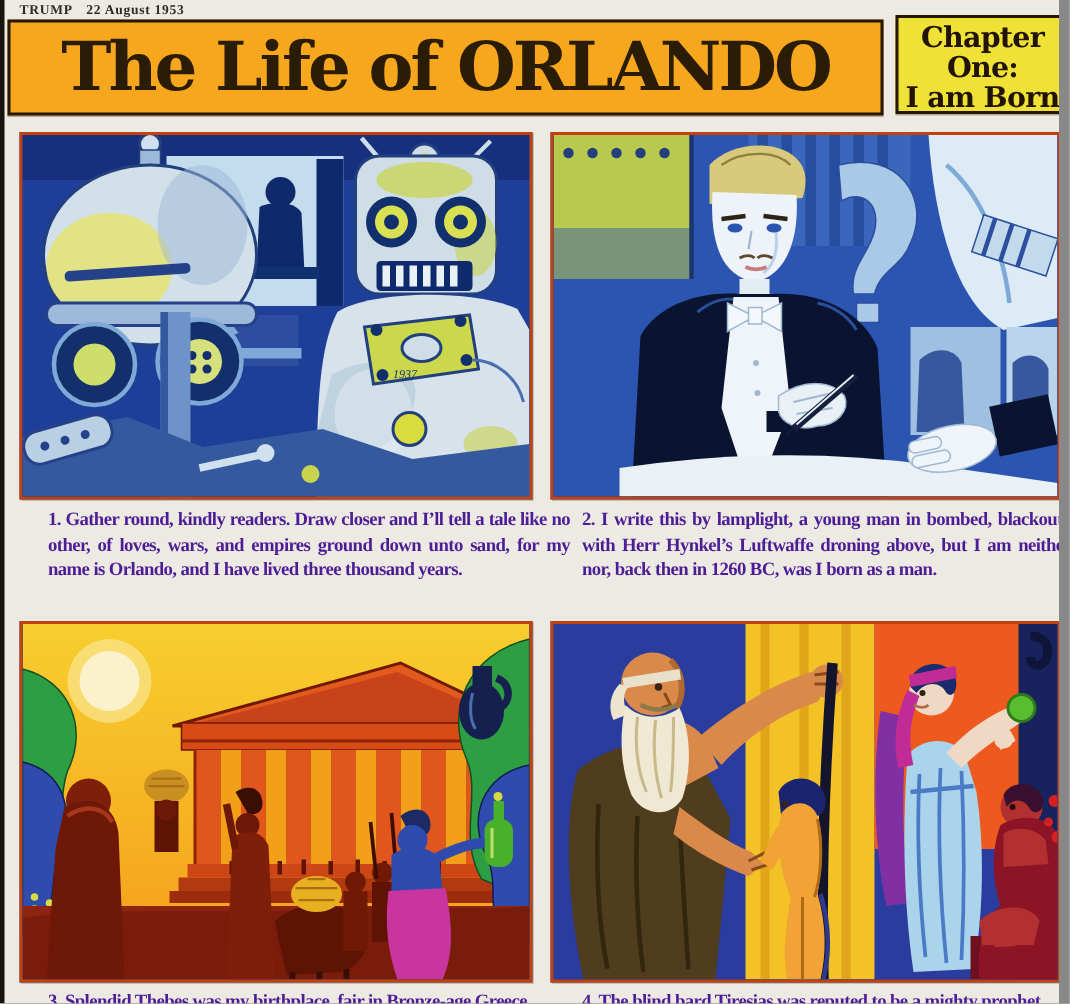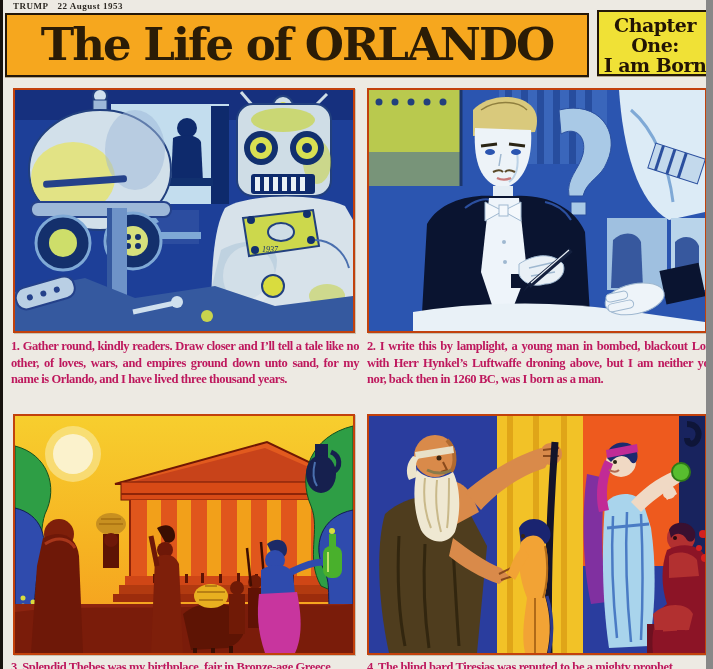--- a/index.html
+++ b/index.html
@@ -20,21 +20,21 @@
                font-family:"DejaVu Serif", serif;font-weight:bold;font-size:19px;line-height:20px;
                letter-spacing:-.5px;color:#221405;padding-top:3px;box-shadow:0 1px 0 #b3a88f;}
   .panel{border:2px solid #c2410c;box-sizing:border-box;background:#1d3f98;overflow:hidden;
          box-shadow:1px 1px 0 #c9c2b2;}
   .panel svg{display:block;width:100%;height:100%;}
   #panel-1{left:13px;top:88px;width:342px;height:245px;}
   #panel-2{left:367px;top:88px;width:340px;height:245px;}
   #panel-3{left:13px;top:414px;width:342px;height:241px;}
   #panel-4{left:367px;top:414px;width:340px;height:241px;}
   .caption{font-weight:bold;font-size:12.5px;line-height:16.5px;letter-spacing:-.4px;
-           color:#be185d;text-align:justify;}
+           color:#4c1d95;text-align:justify;margin-left:21px;}
   #caption-1{left:11px;top:338px;width:348px;}
   #caption-2{left:367px;top:338px;width:364px;}
   #caption-3{left:11px;top:659px;width:348px;}
   #caption-4{left:367px;top:659px;width:364px;}
 </style>
 </head>
 <body>
 
 <div id="page">
   <div class="abs" id="left-edge"></div>

